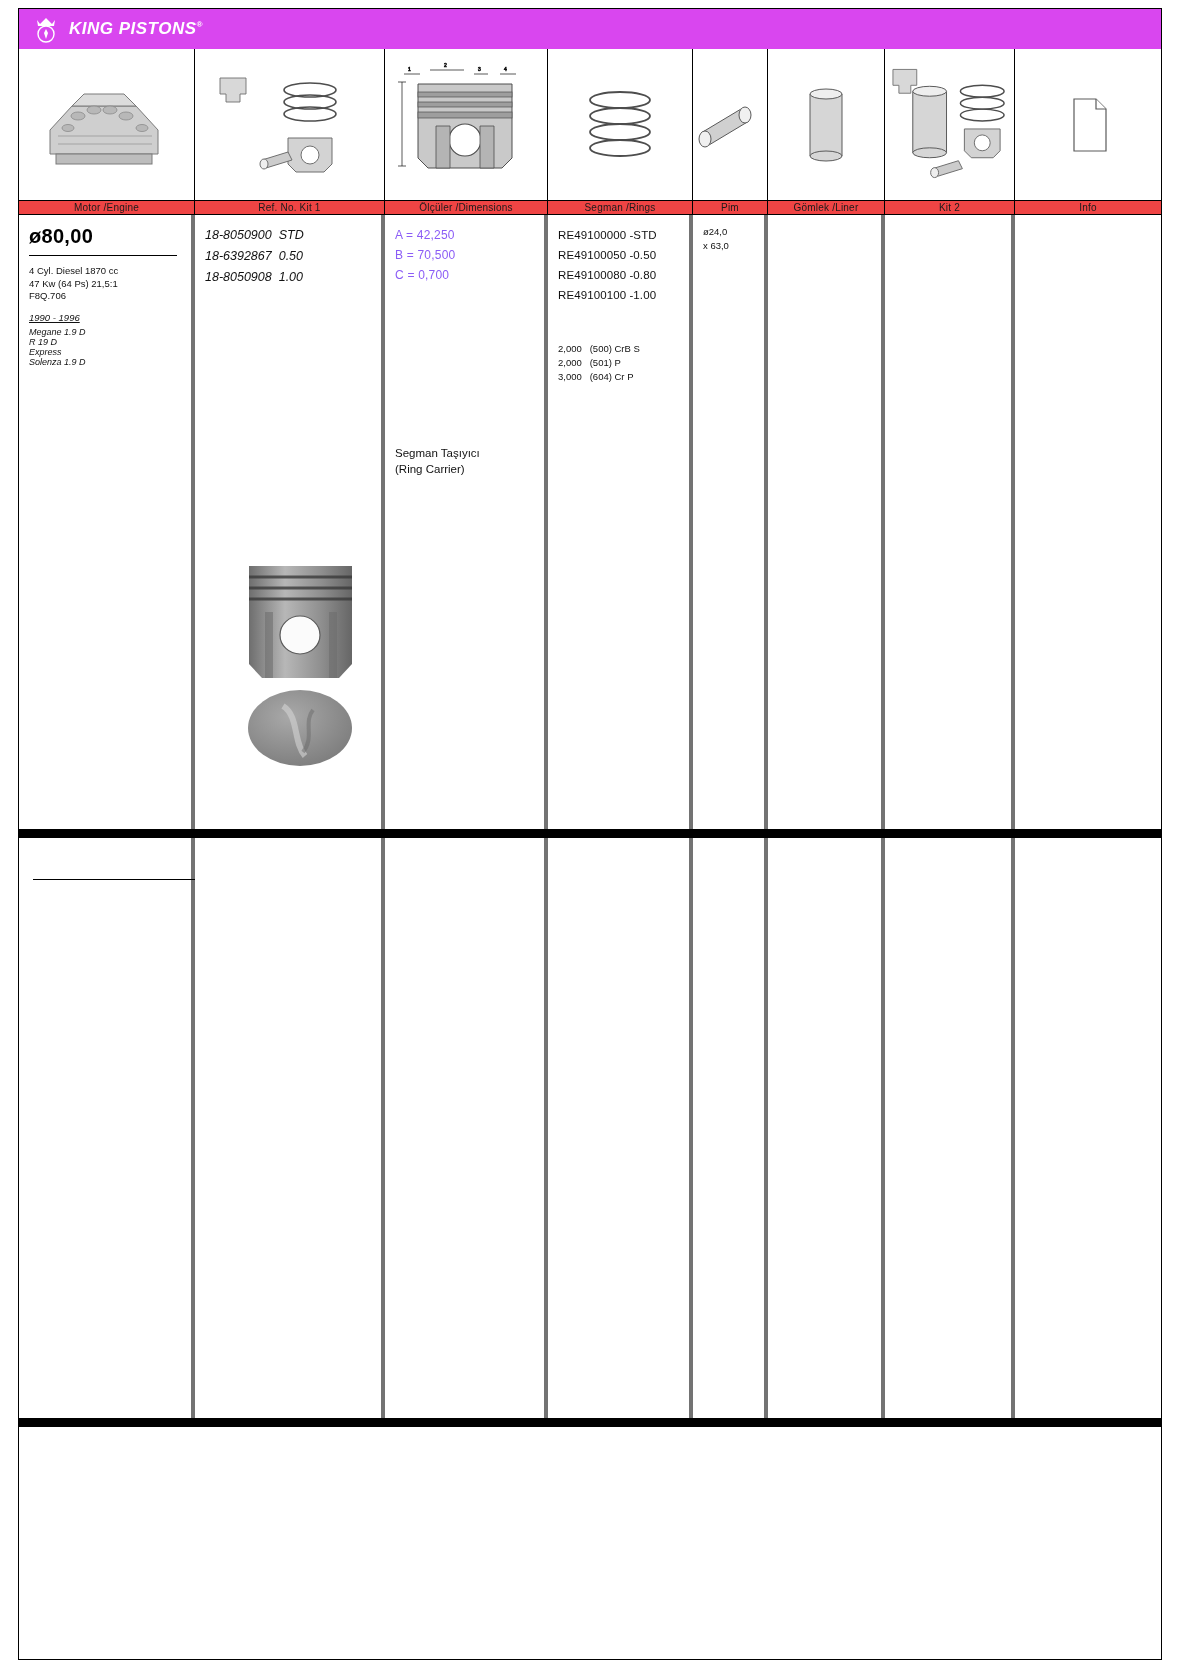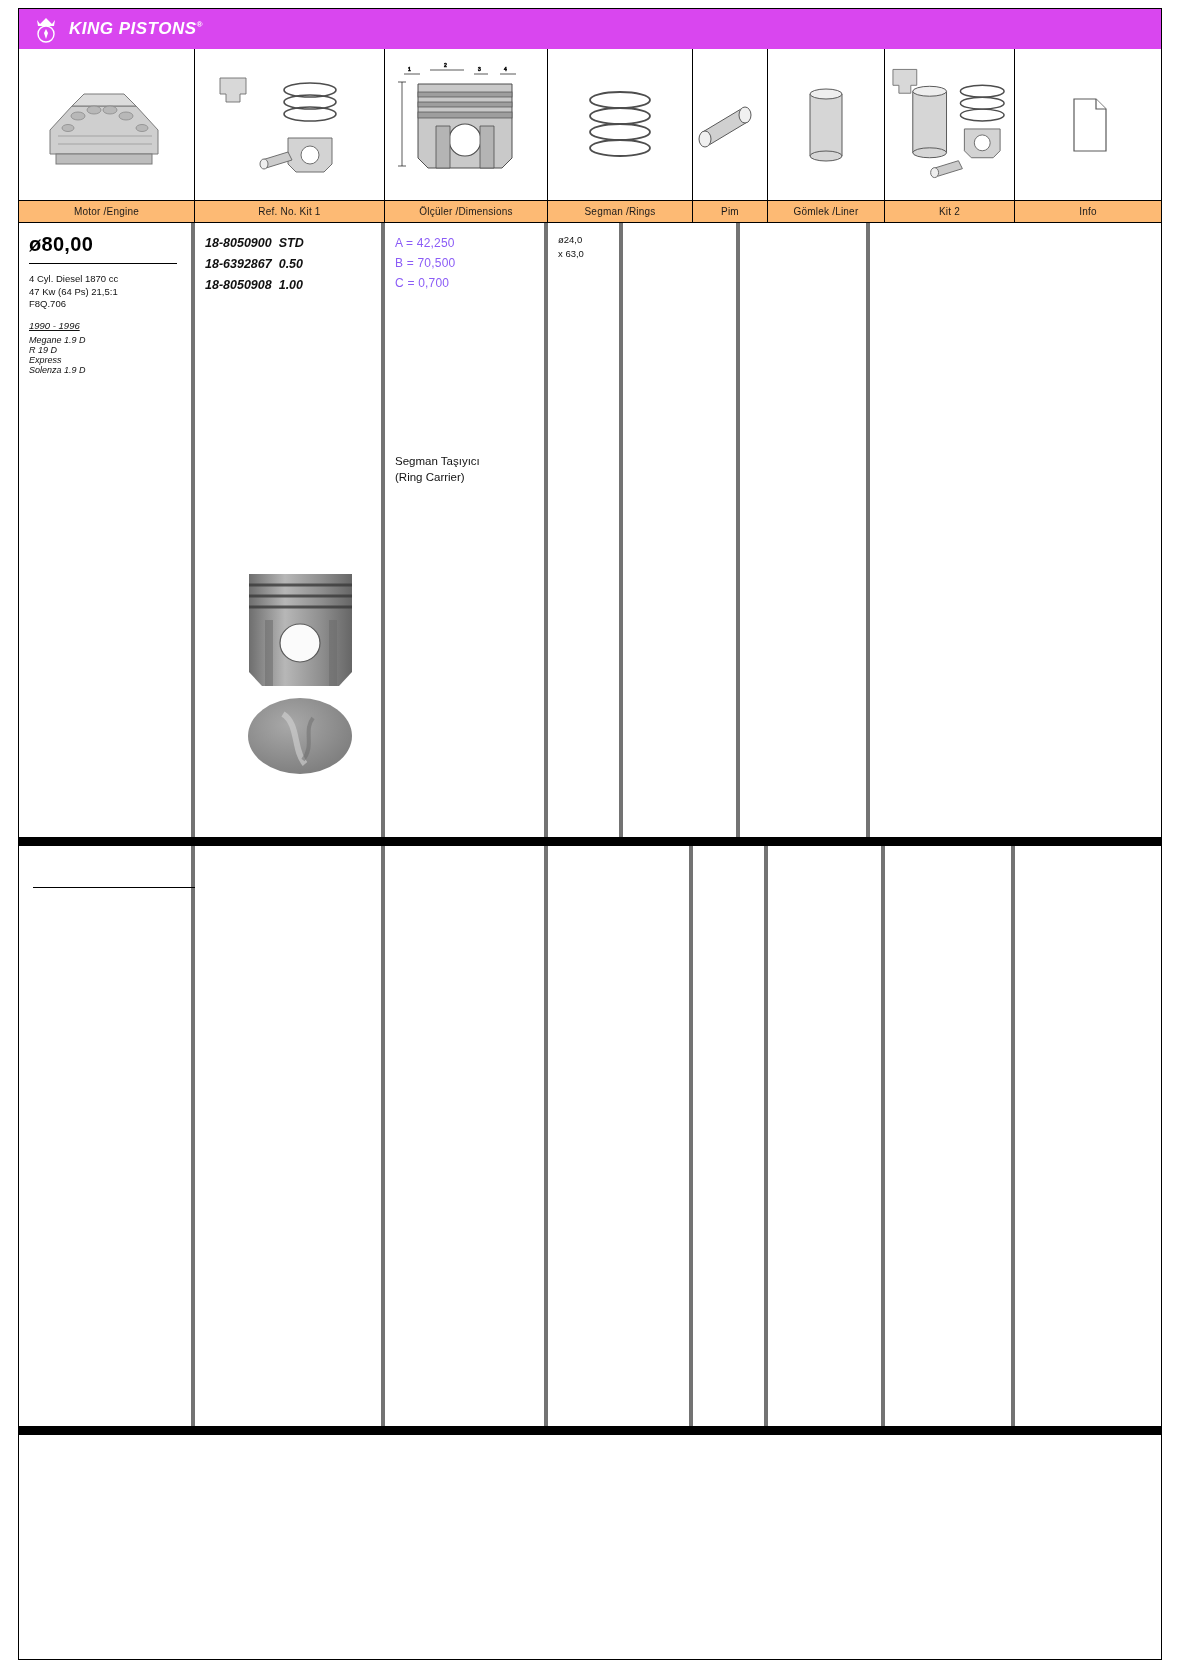--- a/index.html
+++ b/index.html
@@ -79,22 +79,22 @@
     display: flex;
     align-items: center;
     justify-content: center;
     overflow: hidden;
   }
   .icon-cell:last-child { border-right: none; }
 
   
   .col-head-row {
     display: flex;
-    height: 22px;
-    background: #fdba74;
+    height: 14px;
+    background: #ef4444;
     border-bottom: 1px solid #000;
     box-sizing: border-box;
   }
   .col-head {
     border-right: 1px solid #000;
     box-sizing: border-box;
     font-size: 10px;
     color: #1a1a1a;
     display: flex;
     align-items: center;
@@ -158,21 +158,20 @@
     color: #111;
   }
 
   
   .ref-line {
     font-size: 12.5px;
     font-style: italic;
     line-height: 21px;
     color: #111;
     white-space: pre;
-    font-weight: bold;
   }
 
   
   .dim-line {
     font-size: 12px;
     line-height: 20px;
     color: #8b5cf6;
     letter-spacing: .2px;
   }
   .ring-carrier {
@@ -490,20 +489,31 @@
       <div class="data-cell c3">
         <div class="dim-line">A = 42,250</div>
         <div class="dim-line">B = 70,500</div>
         <div class="dim-line">C = 0,700</div>
         <div class="ring-carrier">
           <div>Segman Taşıyıcı</div>
           <div>(Ring Carrier)</div>
         </div>
       </div>
 
+      <div class="data-cell c4">
+        <div class="ring-line">RE49100000 -STD</div>
+        <div class="ring-line">RE49100050 -0.50</div>
+        <div class="ring-line">RE49100080 -0.80</div>
+        <div class="ring-line">RE49100100 -1.00</div>
+        <div class="ring-detail">
+          <div>2,000   (500) CrB S</div>
+          <div>2,000   (501) P</div>
+          <div>3,000   (604) Cr P</div>
+        </div>
+      </div>
 
       <div class="data-cell c5">
         <div class="pin-line">ø24,0</div>
         <div class="pin-line">x 63,0</div>
       </div>
 
       <div class="data-cell c6"></div>
 
       <div class="data-cell c7"></div>
 

